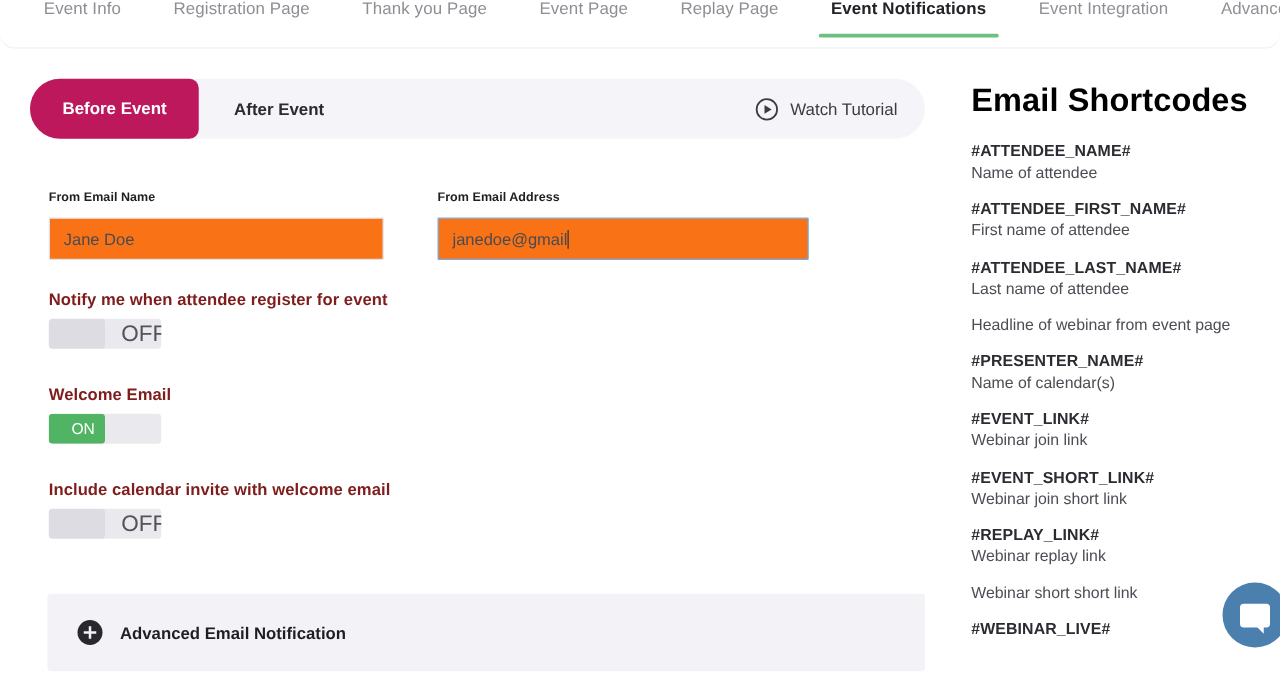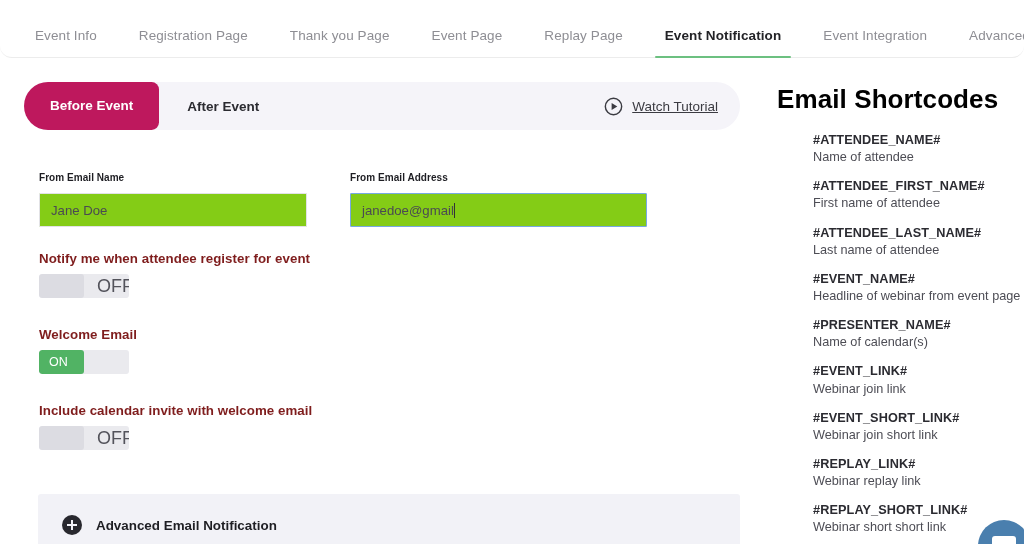--- a/index.html
+++ b/index.html
@@ -12,25 +12,25 @@
 
   body {
     font-family: "Liberation Sans", sans-serif;
     background: #ffffff;
     color: #2f2f35;
     position: relative;
   }
 
   
   .tabbar {
-    height: 58px;
+    height: 39px;
     background: #ffffff;
     border-bottom: 1px solid #ececec;
     display: flex;
-    align-items: flex-end;
+    align-items: flex-start;
     padding: 0 14px;
     position: relative;
     border-radius: 12px;
   }
   .tab {
     font-size: 13.5px;
     color: #8e8e94;
     padding: 0 10px 15px 10px;
     margin: 0 11px;
     line-height: 1;
@@ -103,21 +103,20 @@
   .watch {
     margin-left: auto;
     margin-right: 22px;
     display: flex;
     align-items: center;
     gap: 9px;
     font-size: 13.5px;
     color: #3b3b42;
     cursor: pointer;
     white-space: nowrap;
-    text-decoration: underline;
   }
   .play-ico { width: 19px; height: 19px; display: block; }
 
   
   .form-row {
     display: flex;
     margin: 42px 0 0 39px;
     gap: 43px;
   }
   .field { width: 268px; }
@@ -139,21 +138,21 @@
     margin-left: 0px;
   }
   .fake-input {
     width: 100%;
     height: 34px;
     border: 1px solid #e2e2e6;
     border-radius: 1px;
     padding: 0 11px;
     font-size: 13.2px;
     color: #4a4a52;
-    background: #84cc16;
+    background: #f97316;
     display: flex;
     align-items: center;
   }
   .fake-input.focused { border-color: #77a9e2; }
 
   
   .toggle-block { margin: 24px 0 0 39px; }
   .toggle-block.sp2 { margin-top: 29px; }
   .tlabel {
     font-size: 13.3px;
@@ -180,21 +179,21 @@
     border-radius: 3px;
     background: #dcdce2;
     flex: 0 0 45px;
   }
   .switch.on .knob {
     background: #51b364;
     color: #fff;
     font-size: 12.5px;
     display: flex;
     align-items: center;
-    justify-content: flex-start;
+    justify-content: center;
     padding-left: 10px;
     font-weight: 400;
   }
   .sw-text {
     font-size: 18px;
     color: #53535b;
     margin-left: 13px;
   }
 
   
@@ -231,21 +230,21 @@
   }
 
   
   .sc-title {
     font-size: 26px;
     font-weight: 700;
     color: #000000;
     margin: 0 0 17px 0;
     letter-spacing: 0.1px;
   }
-  .sc-item { margin-bottom: 12px; margin-left: 36px; }
+  .sc-item { margin-bottom: 12px; }
   .sc-code {
     font-size: 12.7px;
     font-weight: 700;
     color: #2b2b31;
     display: block;
     line-height: 1.35;
     letter-spacing: 0.1px;
   }
   .sc-desc {
     font-size: 12.7px;
@@ -285,21 +284,21 @@
 </style>
 </head>
 <body>
 
 <div class="tabbar">
   <div class="tab">Event Info</div>
   <div class="tab">Registration Page</div>
   <div class="tab">Thank you Page</div>
   <div class="tab">Event Page</div>
   <div class="tab">Replay Page</div>
-  <div class="tab active">Event Notification</div>
+  <div class="tab active">Event Notifications</div>
   <div class="tab">Event Integration</div>
   <div class="tab">Advanced Options</div>
 </div>
 
 <div class="page">
 
   <div class="left-col">
 
     <div class="pill-bar">
       <div class="seg active">Before Event</div>
@@ -370,41 +369,39 @@
     </div>
     <div class="sc-item">
       <span class="sc-code">#ATTENDEE_FIRST_NAME#</span>
       <span class="sc-desc">First name of attendee</span>
     </div>
     <div class="sc-item">
       <span class="sc-code">#ATTENDEE_LAST_NAME#</span>
       <span class="sc-desc">Last name of attendee</span>
     </div>
     <div class="sc-item">
-      <span class="sc-code">#EVENT_NAME#</span>
       <span class="sc-desc">Headline of webinar from event page</span>
     </div>
     <div class="sc-item">
       <span class="sc-code">#PRESENTER_NAME#</span>
       <span class="sc-desc">Name of calendar(s)</span>
     </div>
     <div class="sc-item">
       <span class="sc-code">#EVENT_LINK#</span>
       <span class="sc-desc">Webinar join link</span>
     </div>
     <div class="sc-item">
       <span class="sc-code">#EVENT_SHORT_LINK#</span>
       <span class="sc-desc">Webinar join short link</span>
     </div>
     <div class="sc-item">
       <span class="sc-code">#REPLAY_LINK#</span>
       <span class="sc-desc">Webinar replay link</span>
     </div>
     <div class="sc-item">
-      <span class="sc-code">#REPLAY_SHORT_LINK#</span>
       <span class="sc-desc">Webinar short short link</span>
     </div>
     <div class="sc-item">
       <span class="sc-code">#WEBINAR_LIVE#</span>
     </div>
 
     <div class="chat-widget">
       <span class="chat-bubble"></span>
     </div>
   </div>

